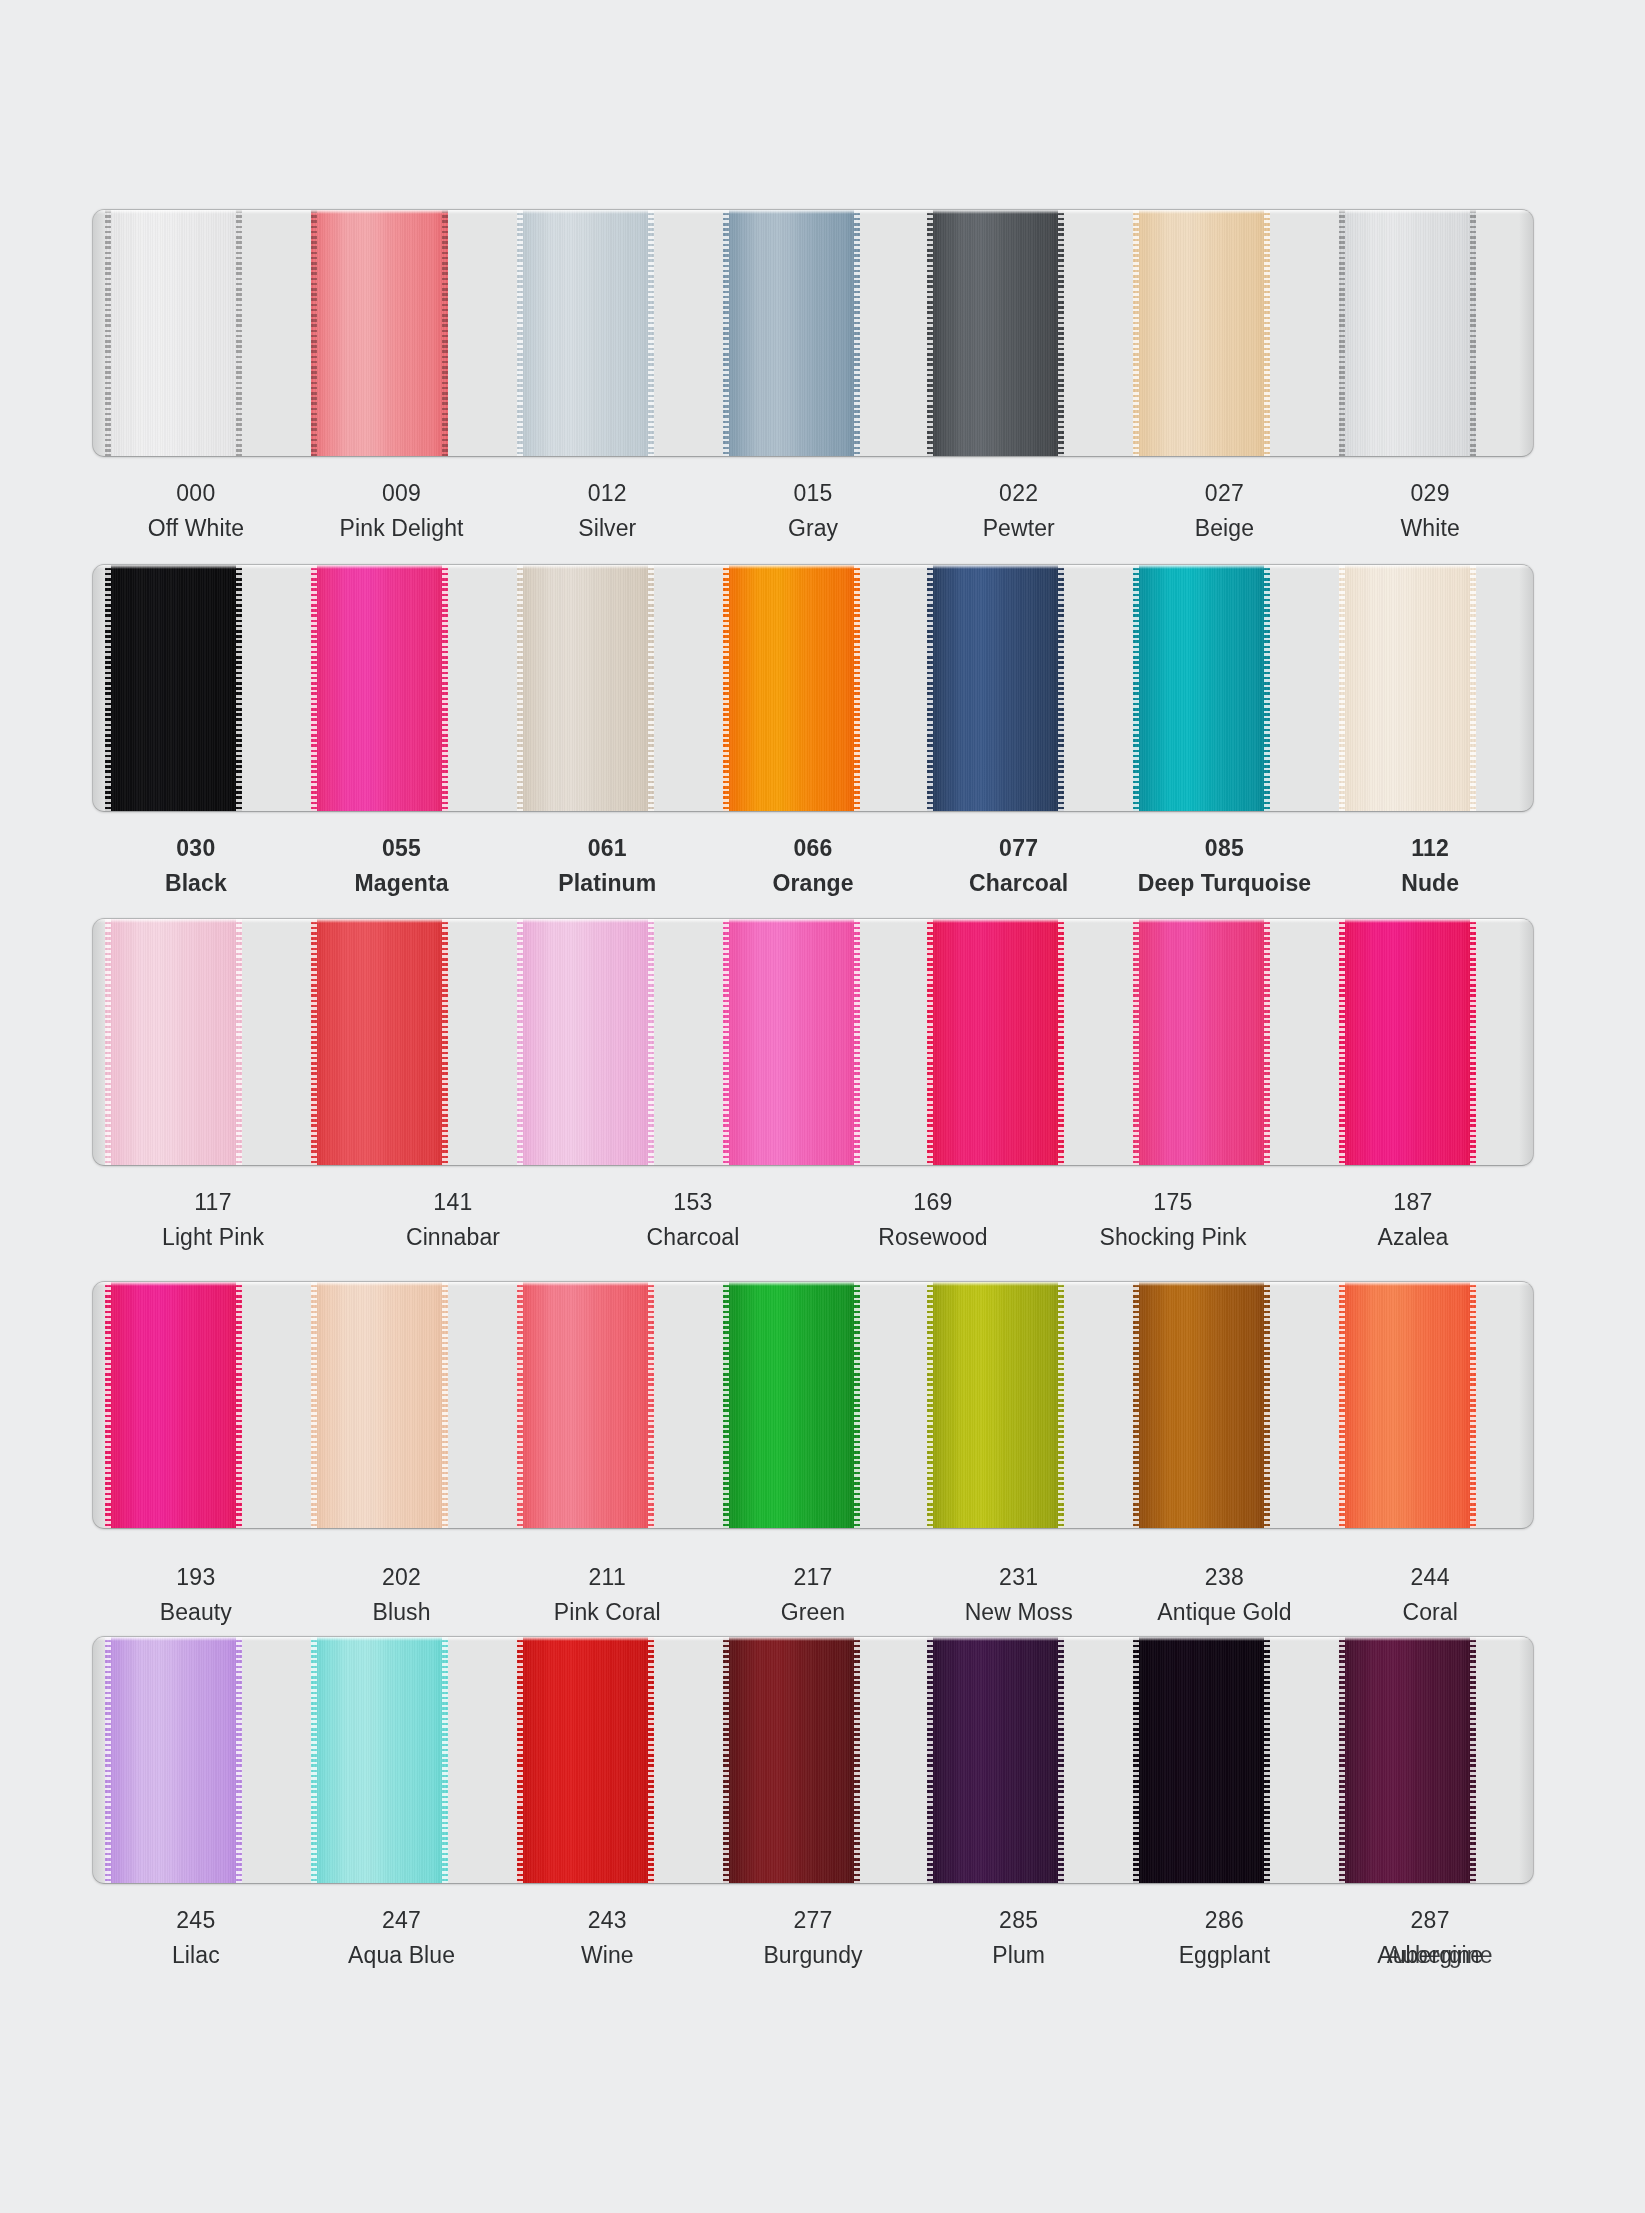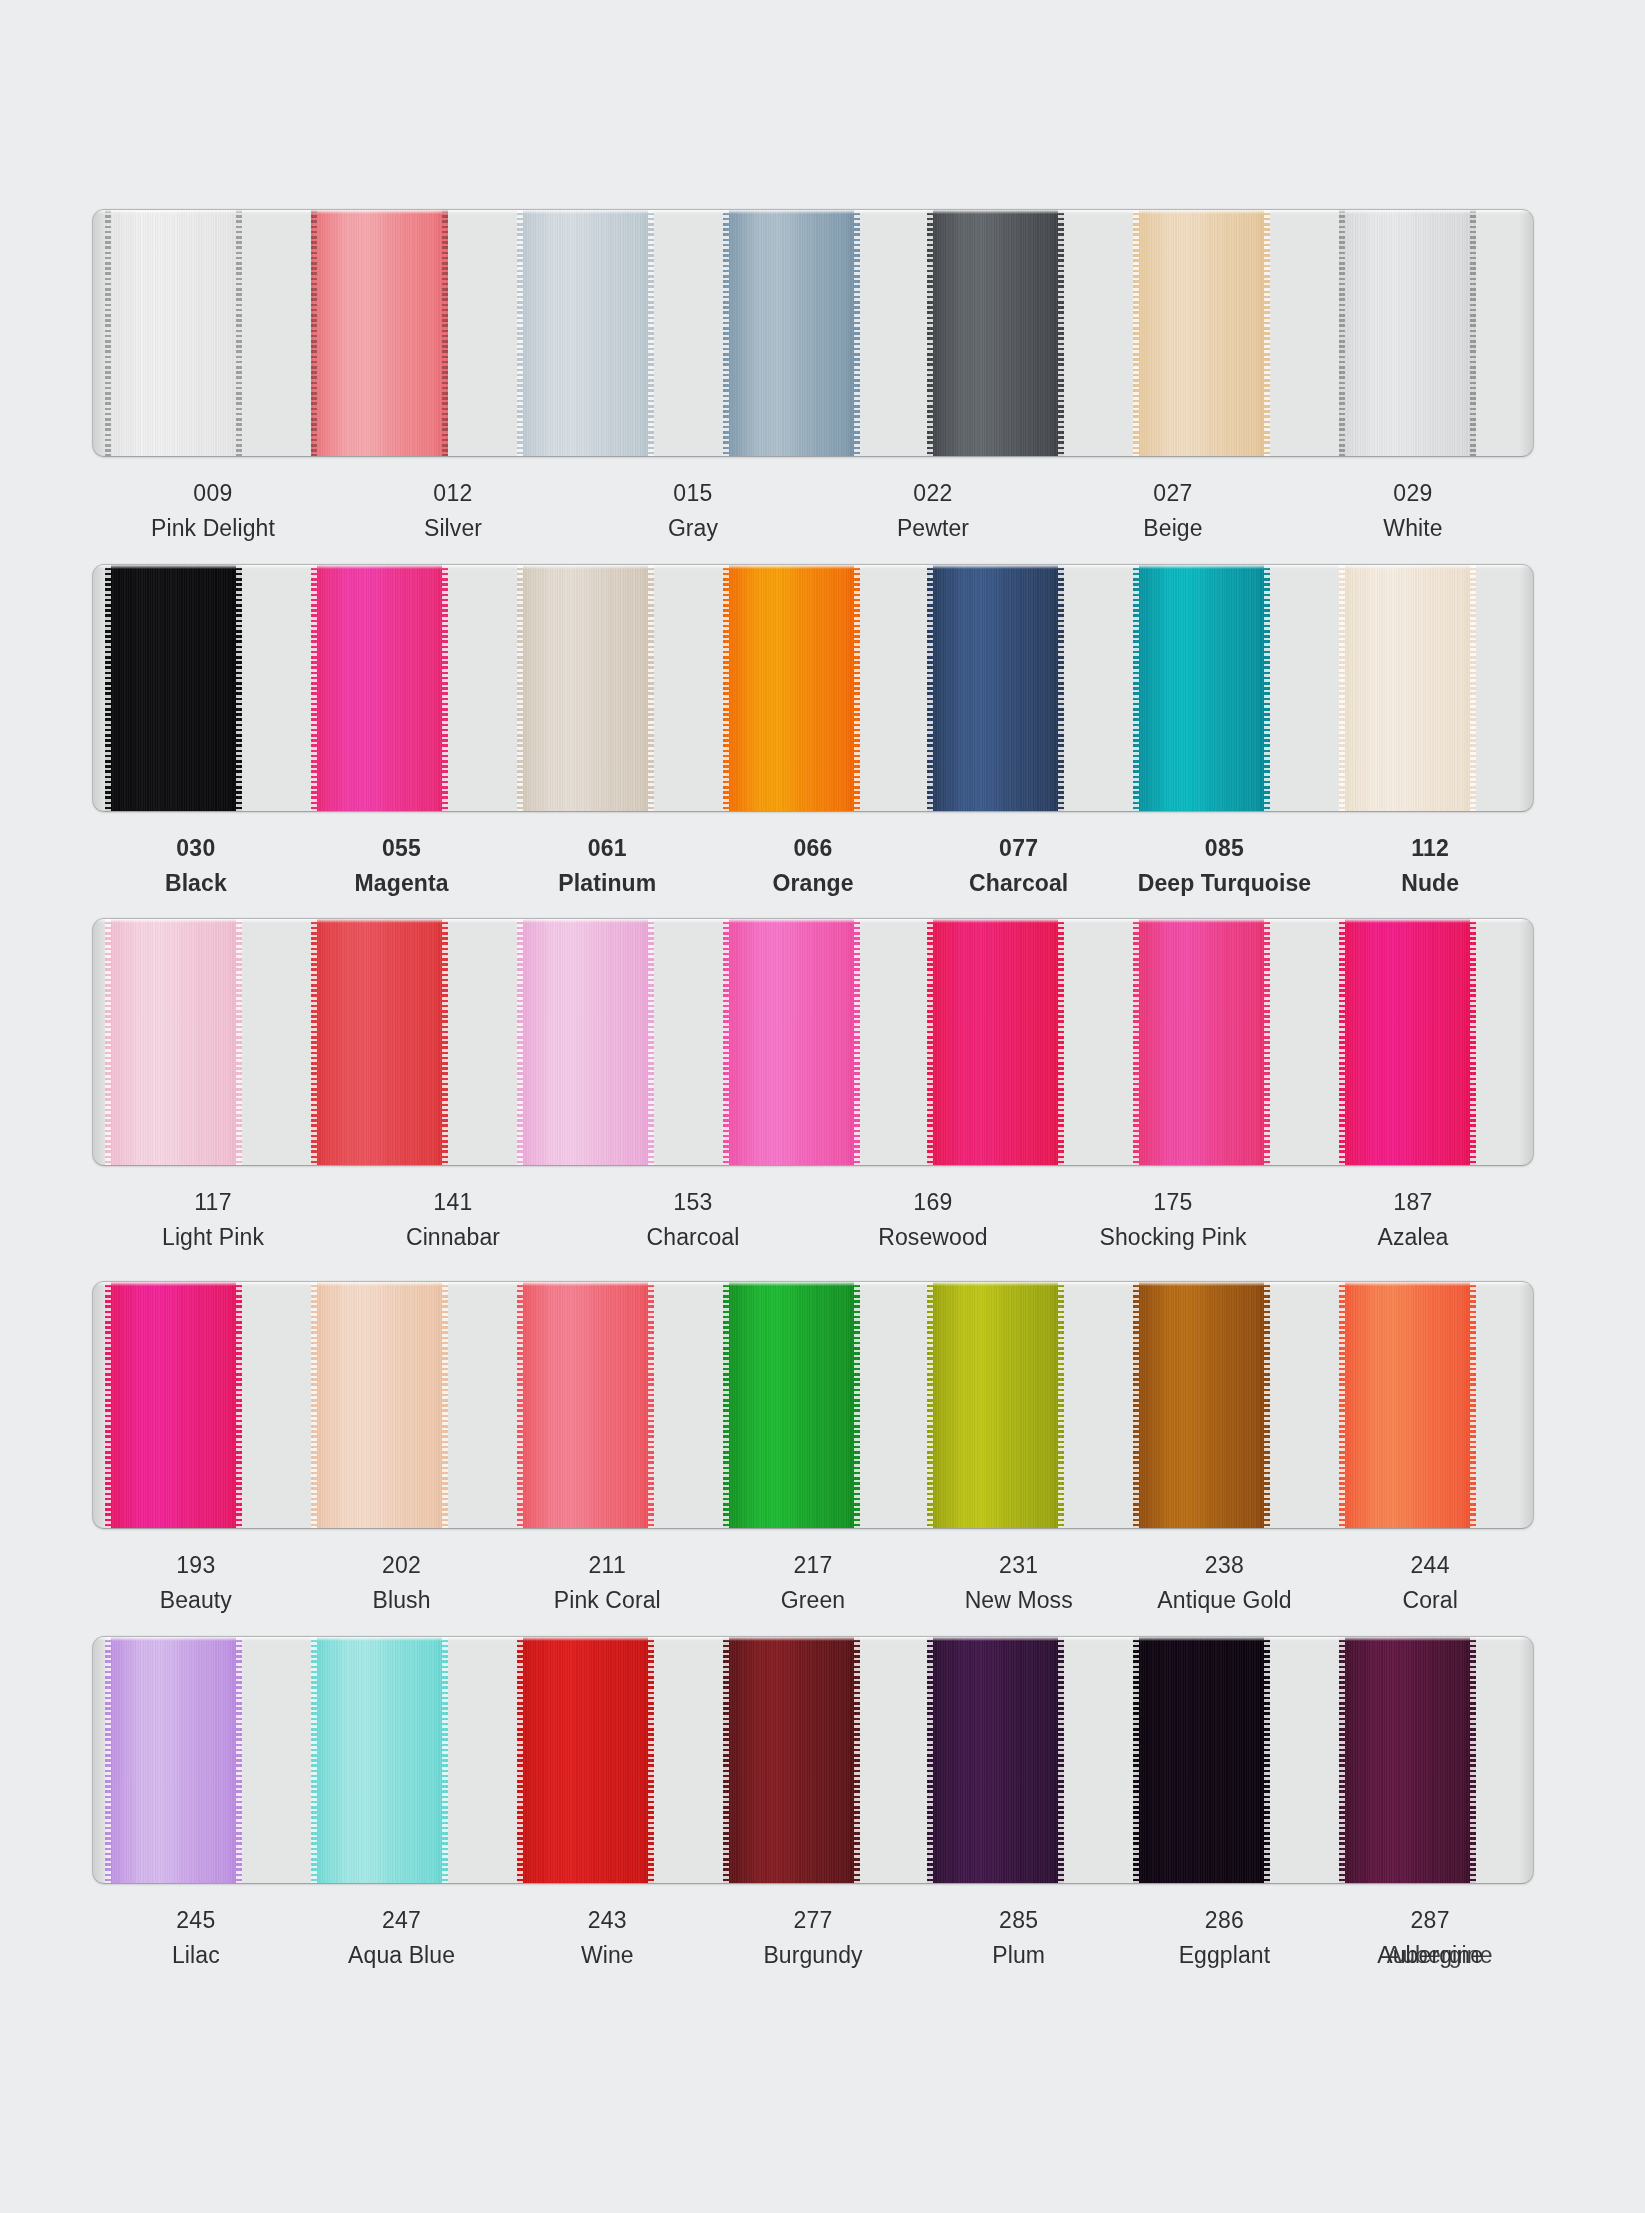--- a/index.html
+++ b/index.html
@@ -214,20 +214,24 @@
         <div class="ribbon darkedge" title="029 White" style="left: 1246px; width: 137px;">
           <div class="body" style="background-color: rgb(221, 223, 225);">
             <div class="weave"></div>
           </div>
           <div class="edge l"></div>
           <div class="edge r"></div>
         </div>
       </div>
       <div class="labels" style="top: 268px;">
         <div class="label-cell">
+          <span class="code">000</span>
+          <span class="name">Off White</span>
+        </div>
+        <div class="label-cell">
           <span class="code">009</span>
           <span class="name">Pink Delight</span>
         </div>
         <div class="label-cell">
           <span class="code">012</span>
           <span class="name">Silver</span>
         </div>
         <div class="label-cell">
           <span class="code">015</span>
           <span class="name">Gray</span>
@@ -453,21 +457,21 @@
           <div class="edge r"></div>
         </div>
         <div class="ribbon" title="244 Coral" style="left: 1246px; width: 137px;">
           <div class="body" style="background-color: rgb(244, 100, 61);">
             <div class="weave"></div>
           </div>
           <div class="edge l"></div>
           <div class="edge r"></div>
         </div>
       </div>
-      <div class="labels" style="top: 268px;">
+      <div class="labels" style="top: 280px;">
         <div class="label-cell">
           <span class="code">193</span>
           <span class="name">Beauty</span>
         </div>
         <div class="label-cell">
           <span class="code">202</span>
           <span class="name">Blush</span>
         </div>
         <div class="label-cell">
           <span class="code">211</span>

